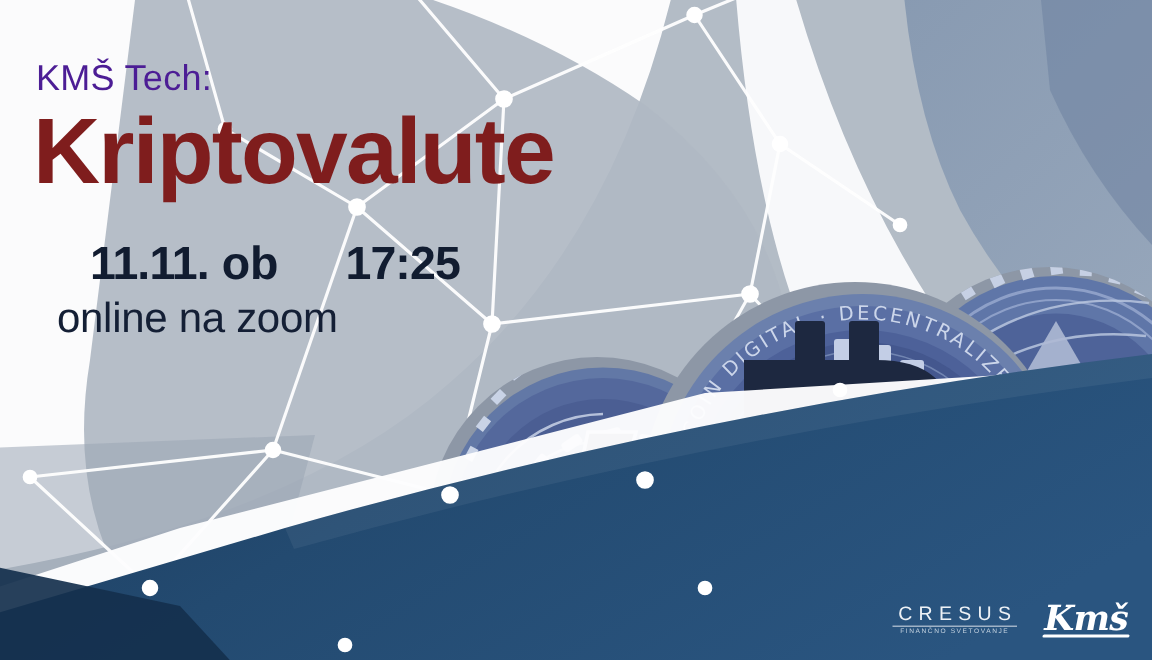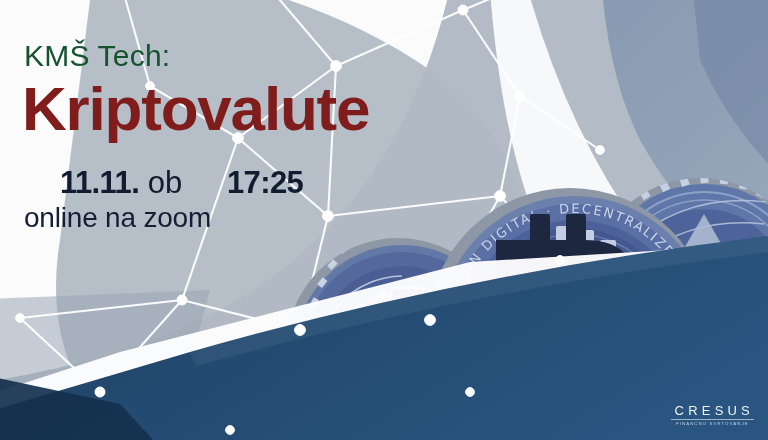--- a/index.html
+++ b/index.html
@@ -7,36 +7,36 @@
     position:relative;width:768px;height:440px;overflow:hidden;
     background:#b3bcc6;
     font-family:"Liberation Sans", sans-serif;
   }
   .layer{position:absolute;inset:0;}
   .layer svg{display:block;width:768px;height:440px;}
 
   
   .copy{position:absolute;left:22px;top:40px;width:560px;z-index:40;}
   .eyebrow{
-    font-size:30px;font-weight:400;letter-spacing:.2px;
-    color:#14532d;line-height:1.05;margin:0 0 6px 2px;
+    font-size:24px;font-weight:400;letter-spacing:.2px;
+    color:#4c1d95;line-height:1.05;margin:0 0 6px 2px;
   }
   .headline{
     font-size:62px;font-weight:700;letter-spacing:-1.2px;
     color:#7f1d1d;line-height:1.0;margin:0 0 26px 0;
   }
   .datetime{
     font-size:31px;color:#111c30;line-height:1.12;margin:0 0 2px 2px;
     white-space:nowrap;
   }
   .datetime .b{font-weight:700;letter-spacing:-.6px;margin-left:36px;}
-  .datetime .n{font-weight:400;}
+  .datetime .n{font-weight:700;}
   .where{
     font-size:28px;font-weight:400;color:#141f35;
-    line-height:1.15;margin:0 0 0 2px;letter-spacing:-.2px;
+    line-height:1.15;margin:0 0 0 16px;letter-spacing:-.2px;
   }
 
   
   .sponsors{
     position:absolute;right:14px;bottom:14px;z-index:60;
     display:flex;align-items:center;gap:16px;
   }
   .logo{display:flex;align-items:center;justify-content:center;}
 
   .cresus{flex-direction:column;line-height:1;}
@@ -358,17 +358,21 @@
   </div>
 
   <div class="sponsors">
 
     <div class="logo cresus">
       <div class="cr-name">CRESUS</div>
       <div class="cr-rule"></div>
       <div class="cr-tag">FINANČNO SVETOVANJE</div>
     </div>
 
+    <div class="logo kms">
+      <span>Kmš</span>
+      <span class="kms-swash"></span>
+    </div>
 
 
   </div>
 
 </div>
 
 </body></html>

